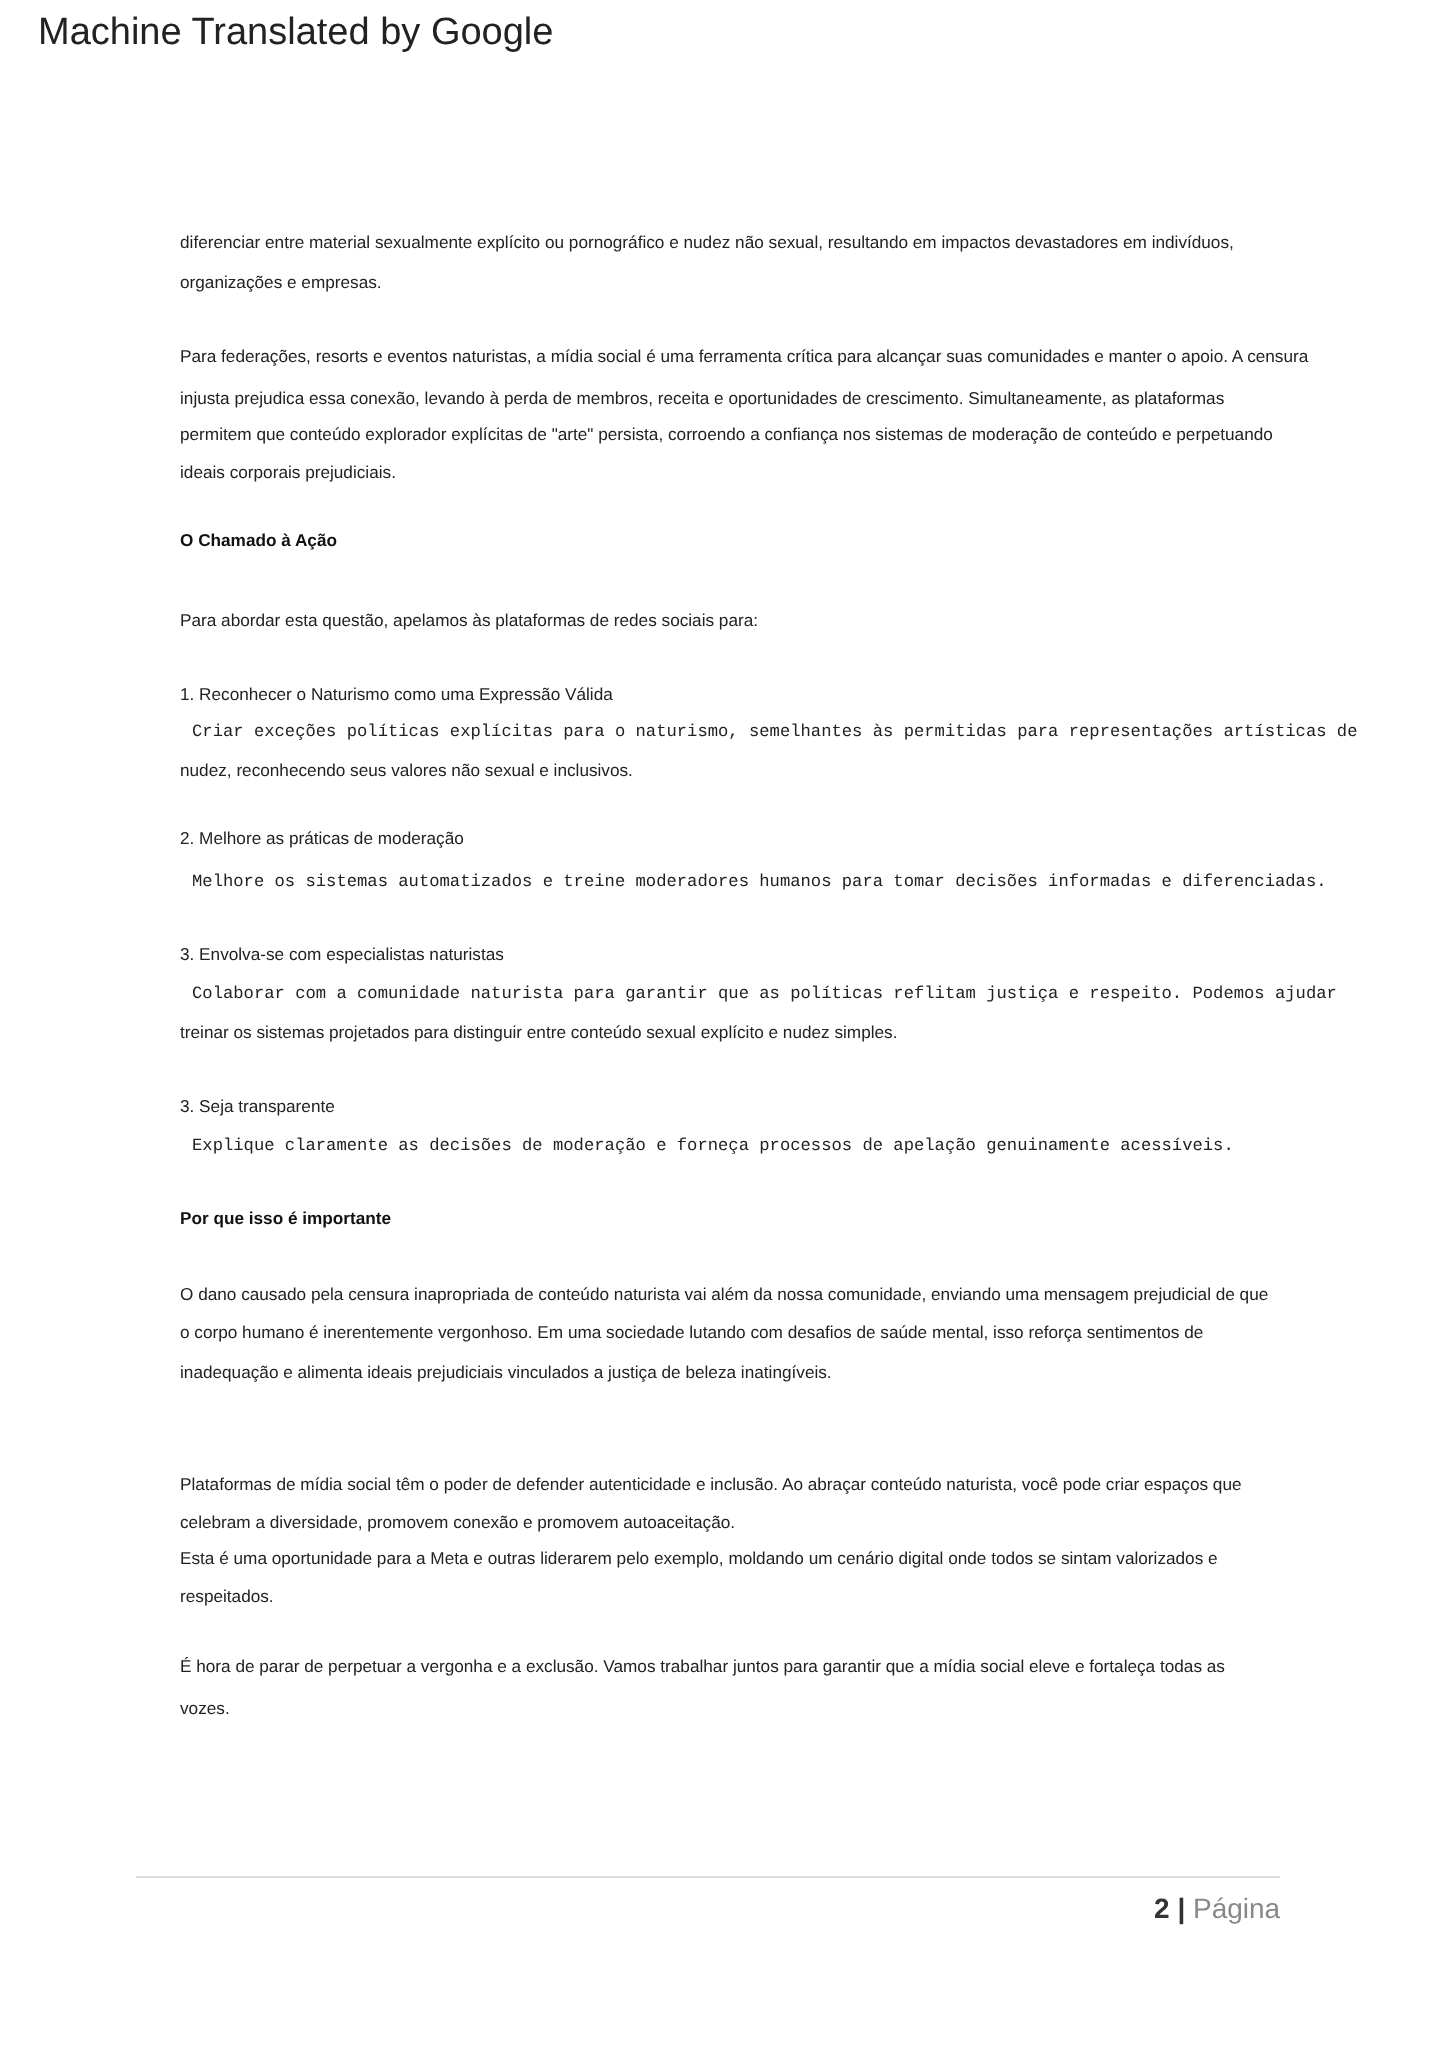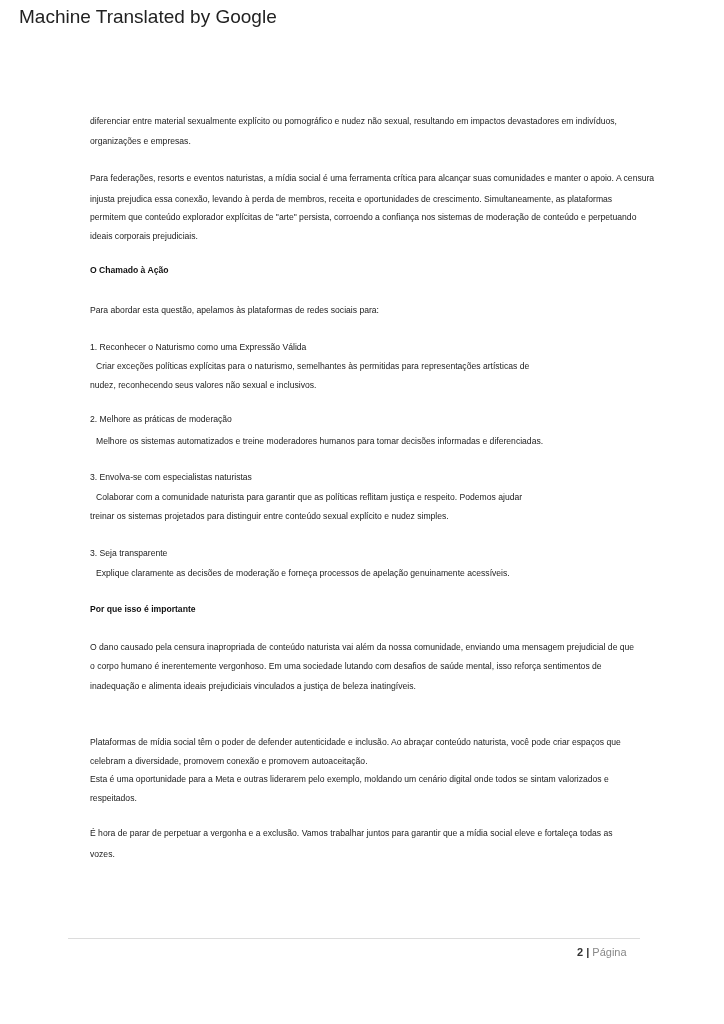--- a/index.html
+++ b/index.html
@@ -11,28 +11,28 @@
     position: absolute; left: 19px; top: 6px;
     font-size: 19px; color: #222; letter-spacing: 0;
   }
   .page {
     position: absolute; left: 68px; top: 0; width: 580px;
   }
   .line {
     position: absolute; left: 0; font-size: 8.6px; line-height: 11px;
     white-space: nowrap; color: #222; margin-left: 22px;
   }
-  .indent { left: 6px; }
+  .indent { left: 6px; font-family: Liberation Mono, monospace; }
   .bold { font-weight: bold; color: #111; }
   .footer-rule {
     position: absolute; left: 68px; top: 938px; width: 572px; height: 1px;
     background: #dcdcdc;
   }
   .footer {
-    position: absolute; left: 577px; top: 946px; font-size: 11px; color: #666;
+    position: absolute; left: 577px; top: 946px; font-size: 14px; color: #666;
   }
   .footer .num { color: #333; font-weight: bold; }
   .footer .sep { color: #333; font-weight: bold; }
   .footer .lbl { color: #888; }
 </style>
 </head>
 <body>
 
 <div class="banner">Machine Translated by Google</div>
 

